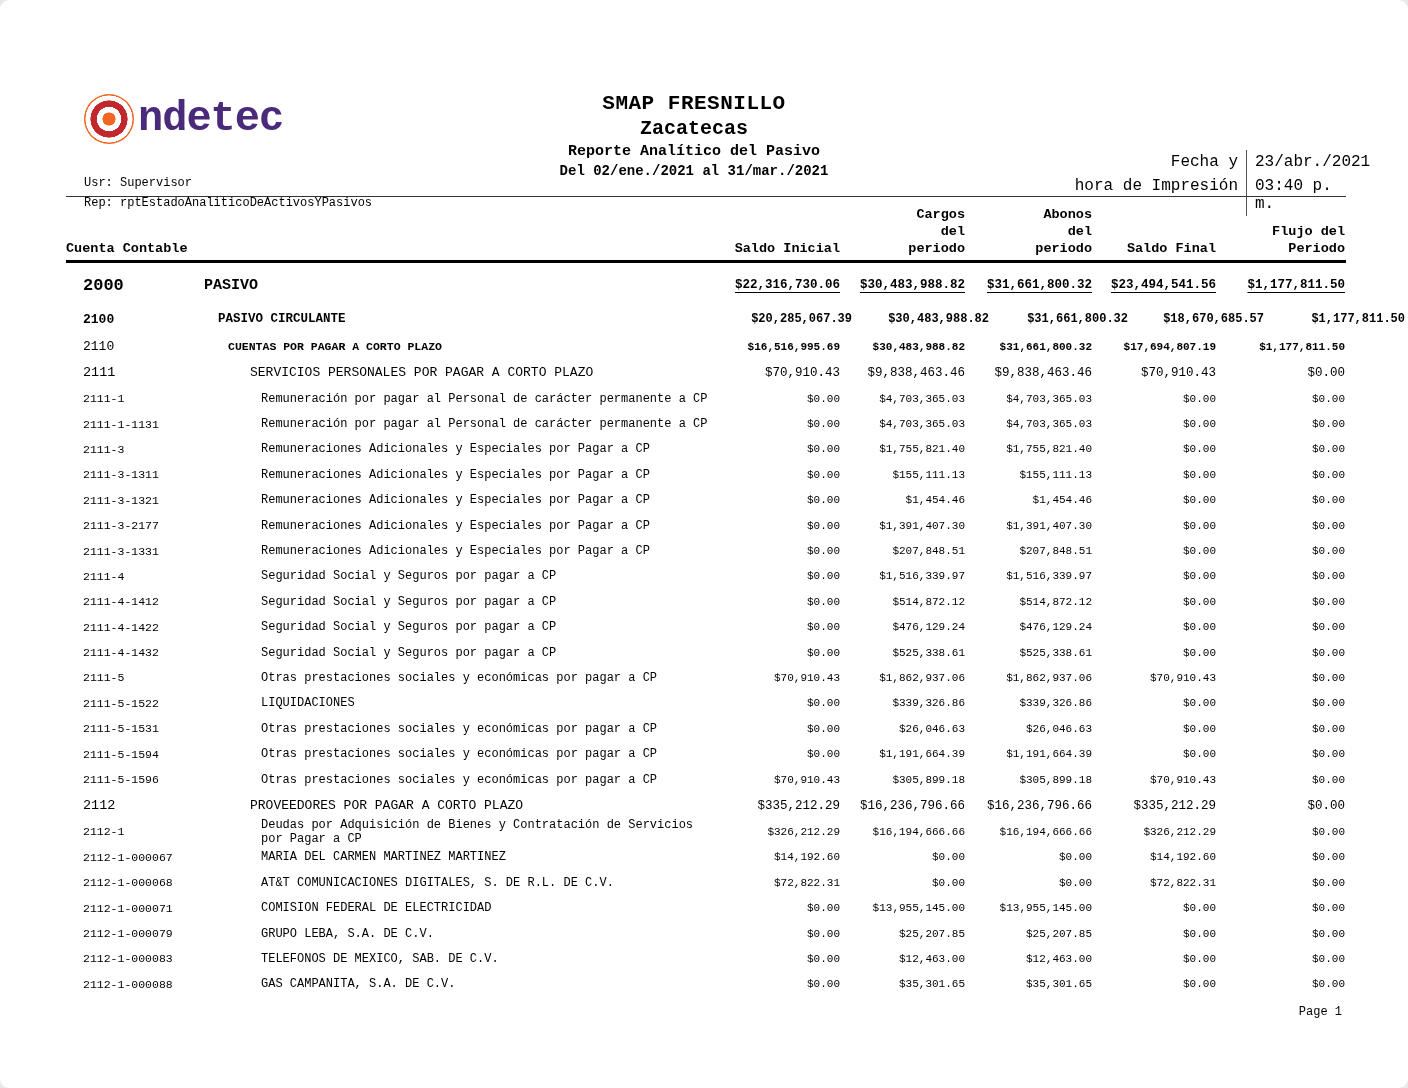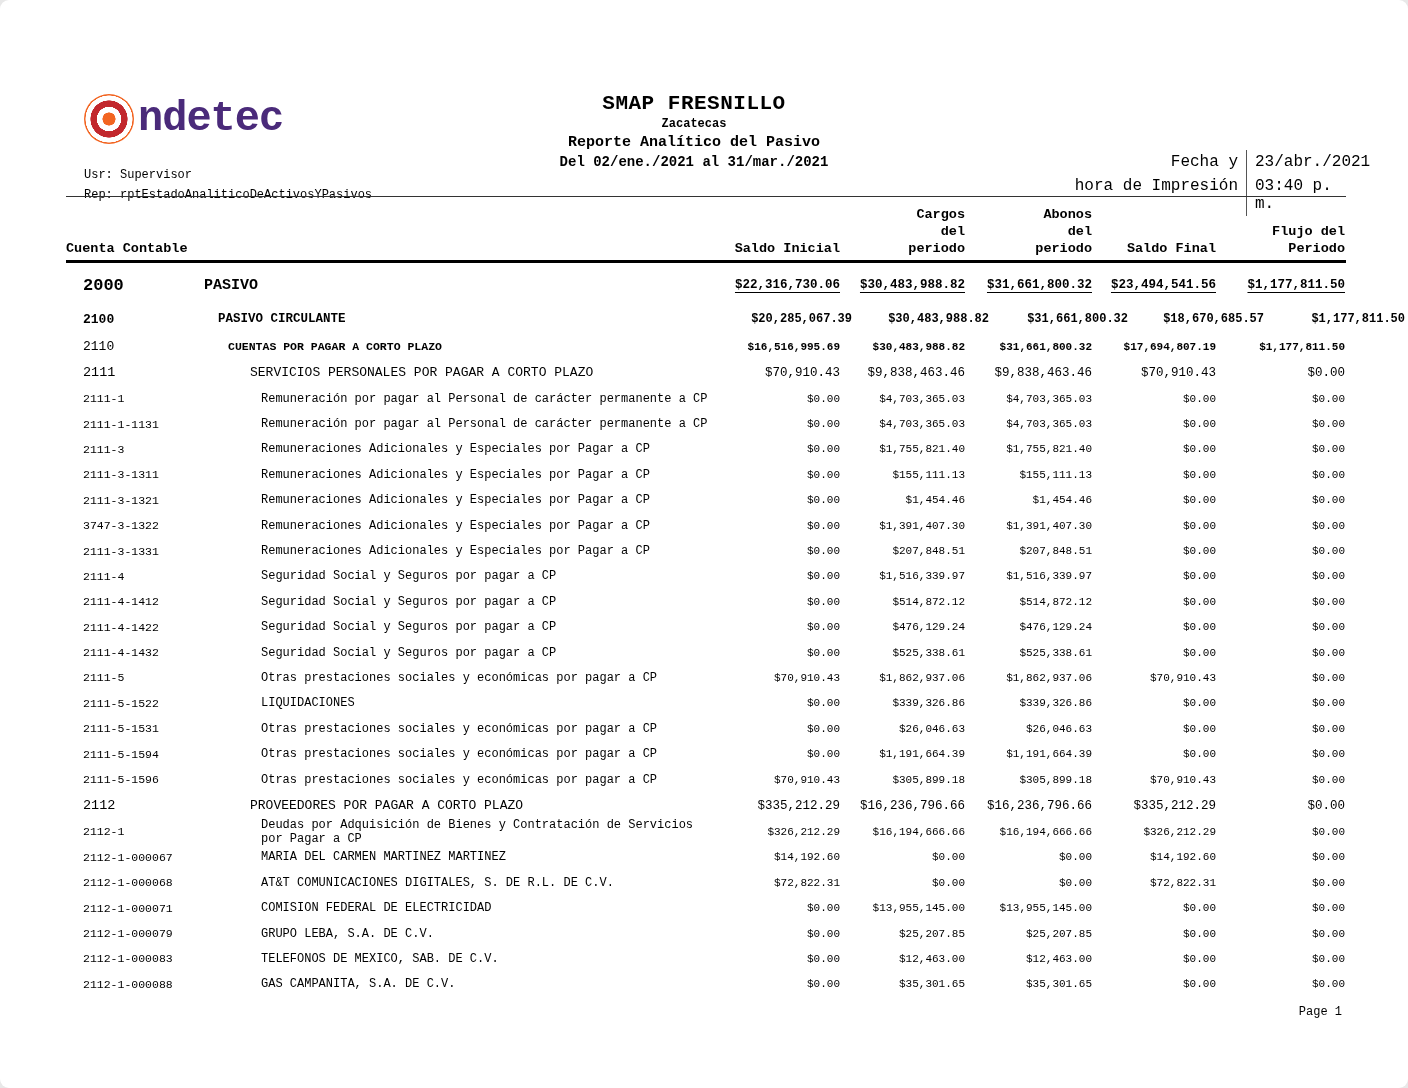--- a/index.html
+++ b/index.html
@@ -18,28 +18,28 @@
   .logo-mark{
     width:50px;height:50px;border-radius:50%;
     background:
       radial-gradient(circle at 50% 50%, #f26522 0 18%, #ffffff 19% 34%, #c2272d 35% 52%, #ffffff 53% 66%, #f26522 67% 82%, #4a2a7a 83% 100%);
     display:inline-block;
   }
   .logo-text{
     font-size:42px;font-weight:bold;color:#4a2a7a;
     letter-spacing:-1px;line-height:50px;
   }
-  .meta-user{font-size:12px;margin-top:22px;}
+  .meta-user{font-size:12px;margin-top:30px;}
   .meta-rep{font-size:12px;margin-top:6px;}
   
   .header-center{
     position:absolute;left:404px;top:92px;width:580px;text-align:center;
   }
   .hc-title{font-size:21px;font-weight:bold;letter-spacing:.5px;}
-  .hc-sub{font-size:12px;font-weight:bold;margin-top:2px;}
+  .hc-sub{font-size:20px;font-weight:bold;margin-top:2px;}
   .hc-report{font-size:15px;font-weight:bold;margin-top:3px;text-align:center;}
   .hc-period{font-size:14px;font-weight:bold;margin-top:3px;}
   
   .header-right{
     position:absolute;right:62px;top:150px;
     display:grid;grid-template-columns:auto 100px;
     font-size:16px;
   }
   .hr-label{text-align:right;padding:3px 8px 3px 0;}
   .hr-value{border-left:1px solid #555;padding:3px 0 3px 8px;}
@@ -237,21 +237,21 @@
           <span class="c-name lvl4">Remuneraciones Adicionales y Especiales por Pagar a CP</span>
         </div>
         <span class="c-num">$0.00</span>
         <span class="c-num">$1,454.46</span>
         <span class="c-num">$1,454.46</span>
         <span class="c-num">$0.00</span>
         <span class="c-num">$0.00</span>
       </div>
       <div class="row r-l4">
         <div class="c-main">
-          <span class="c-code">3747-3-1322</span>
+          <span class="c-code">2111-3-2177</span>
           <span class="c-name lvl4">Remuneraciones Adicionales y Especiales por Pagar a CP</span>
         </div>
         <span class="c-num">$0.00</span>
         <span class="c-num">$1,391,407.30</span>
         <span class="c-num">$1,391,407.30</span>
         <span class="c-num">$0.00</span>
         <span class="c-num">$0.00</span>
       </div>
       <div class="row r-l4">
         <div class="c-main">

